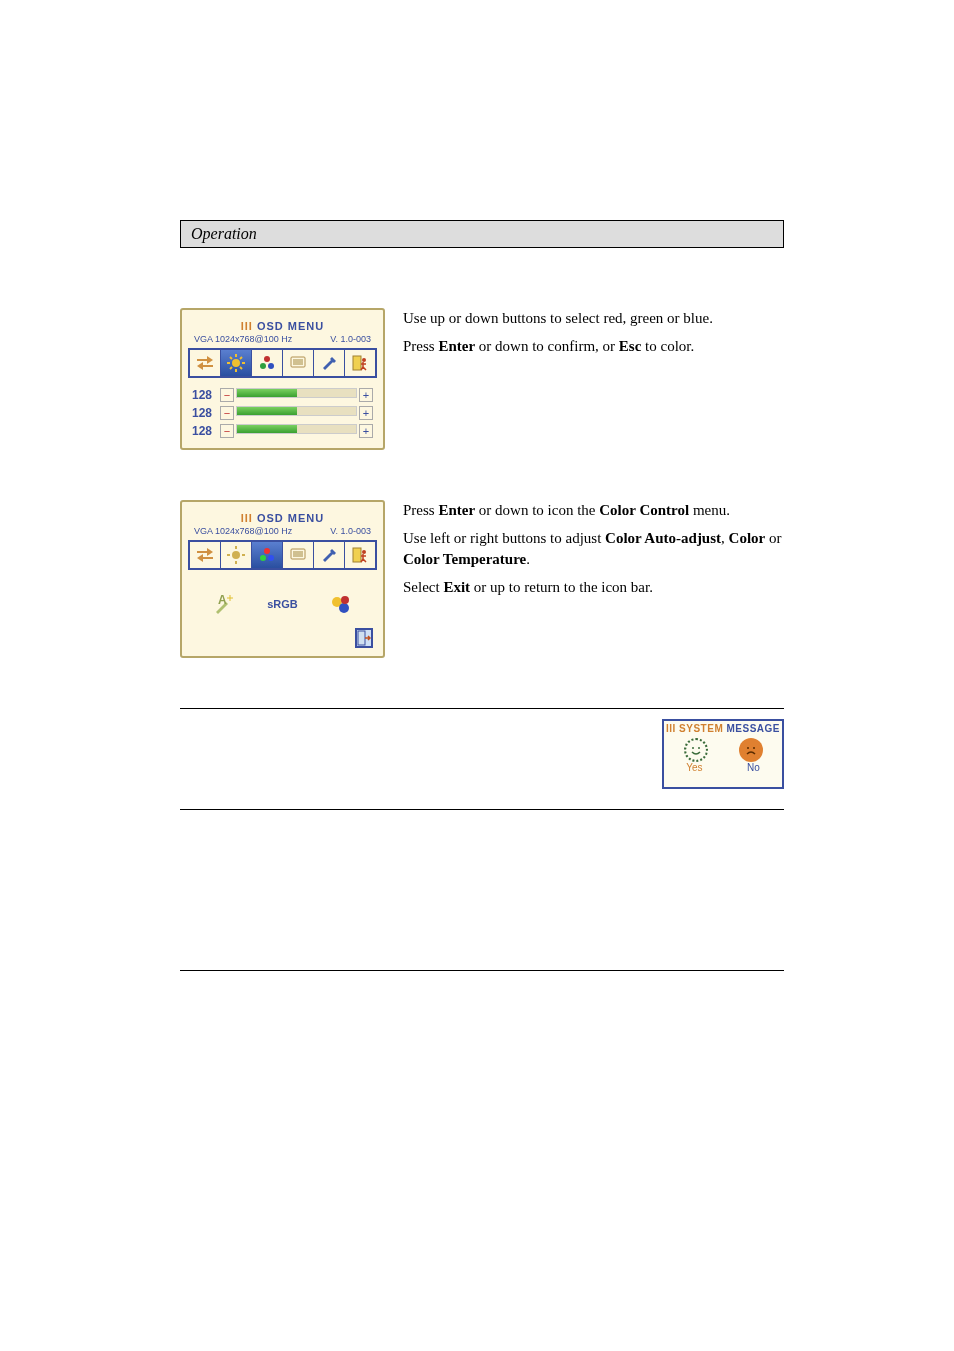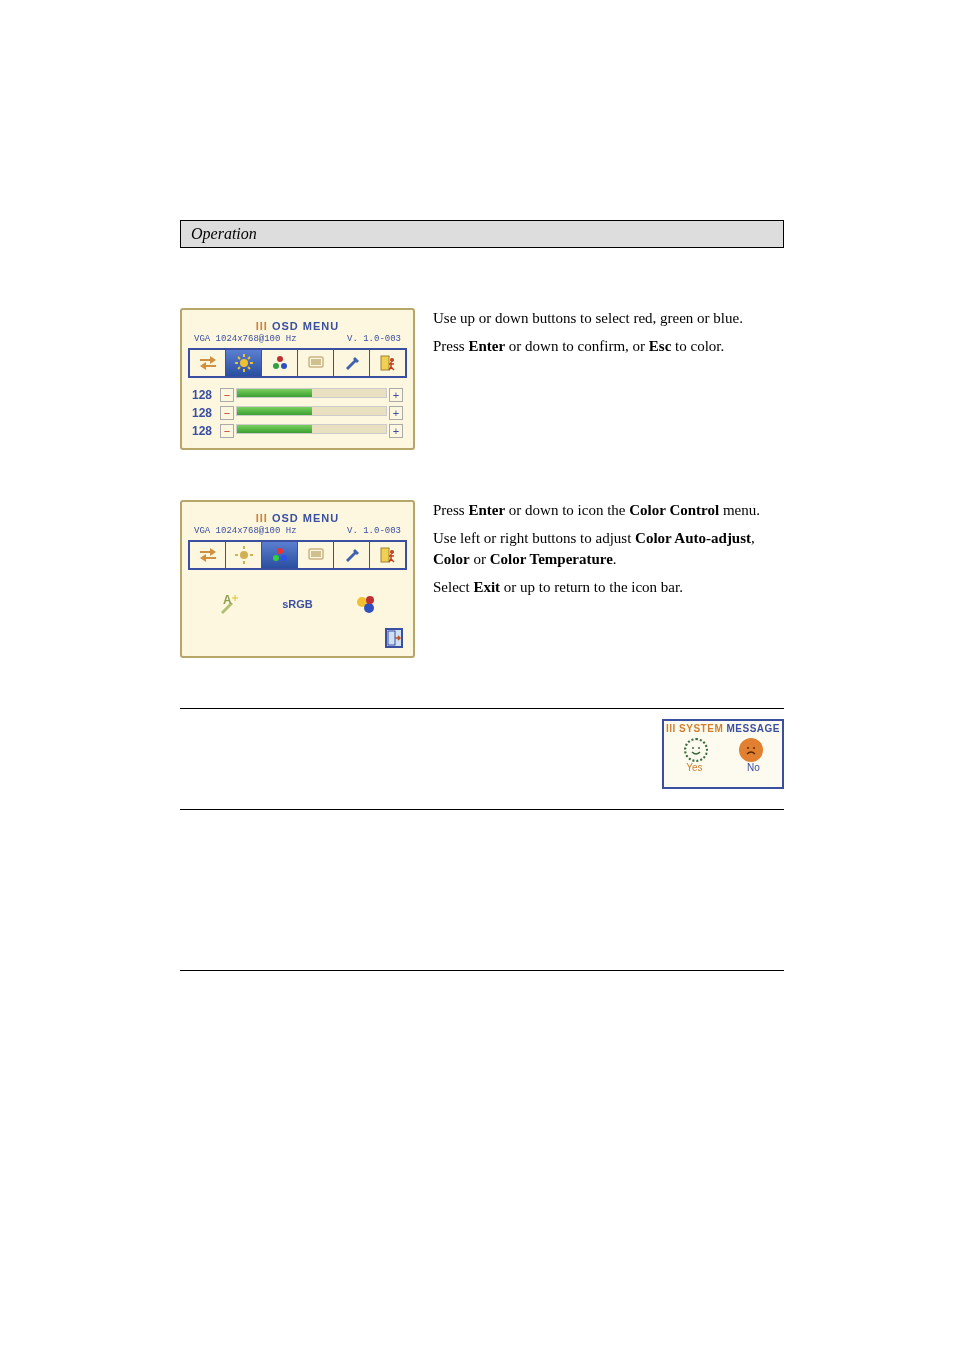--- a/index.html
+++ b/index.html
@@ -22,21 +22,21 @@
     font-size: 16px;
     margin-top: 220px;
     margin-bottom: 60px;
   }
   .section-row {
     display: flex;
     gap: 18px;
     margin-bottom: 50px;
   }
   .osd-panel {
-    width: 235px;
+    width: 205px;
     flex-shrink: 0;
     background: #fdf7e0;
     border: 2px solid #b6a668;
     border-radius: 3px;
     padding: 6px 6px 8px 6px;
     font-family: Arial, sans-serif;
   }
   .osd-title {
     text-align: center;
     font-weight: bold;
@@ -45,21 +45,20 @@
     letter-spacing: 1px;
     padding: 4px 0 2px 0;
   }
   .osd-title .bars { color: #d08030; }
   .osd-subrow {
     display: flex;
     justify-content: space-between;
     font-size: 9px;
     color: #3a4fa0;
     padding: 0 6px 4px 6px;
-    font-family: Liberation Mono, monospace;
   }
   .icon-strip {
     display: flex;
     border: 2px solid #3a4fa0;
     height: 30px;
     margin-bottom: 8px;
   }
   .icon-cell {
     flex: 1;
     border-right: 1px solid #3a4fa0;

